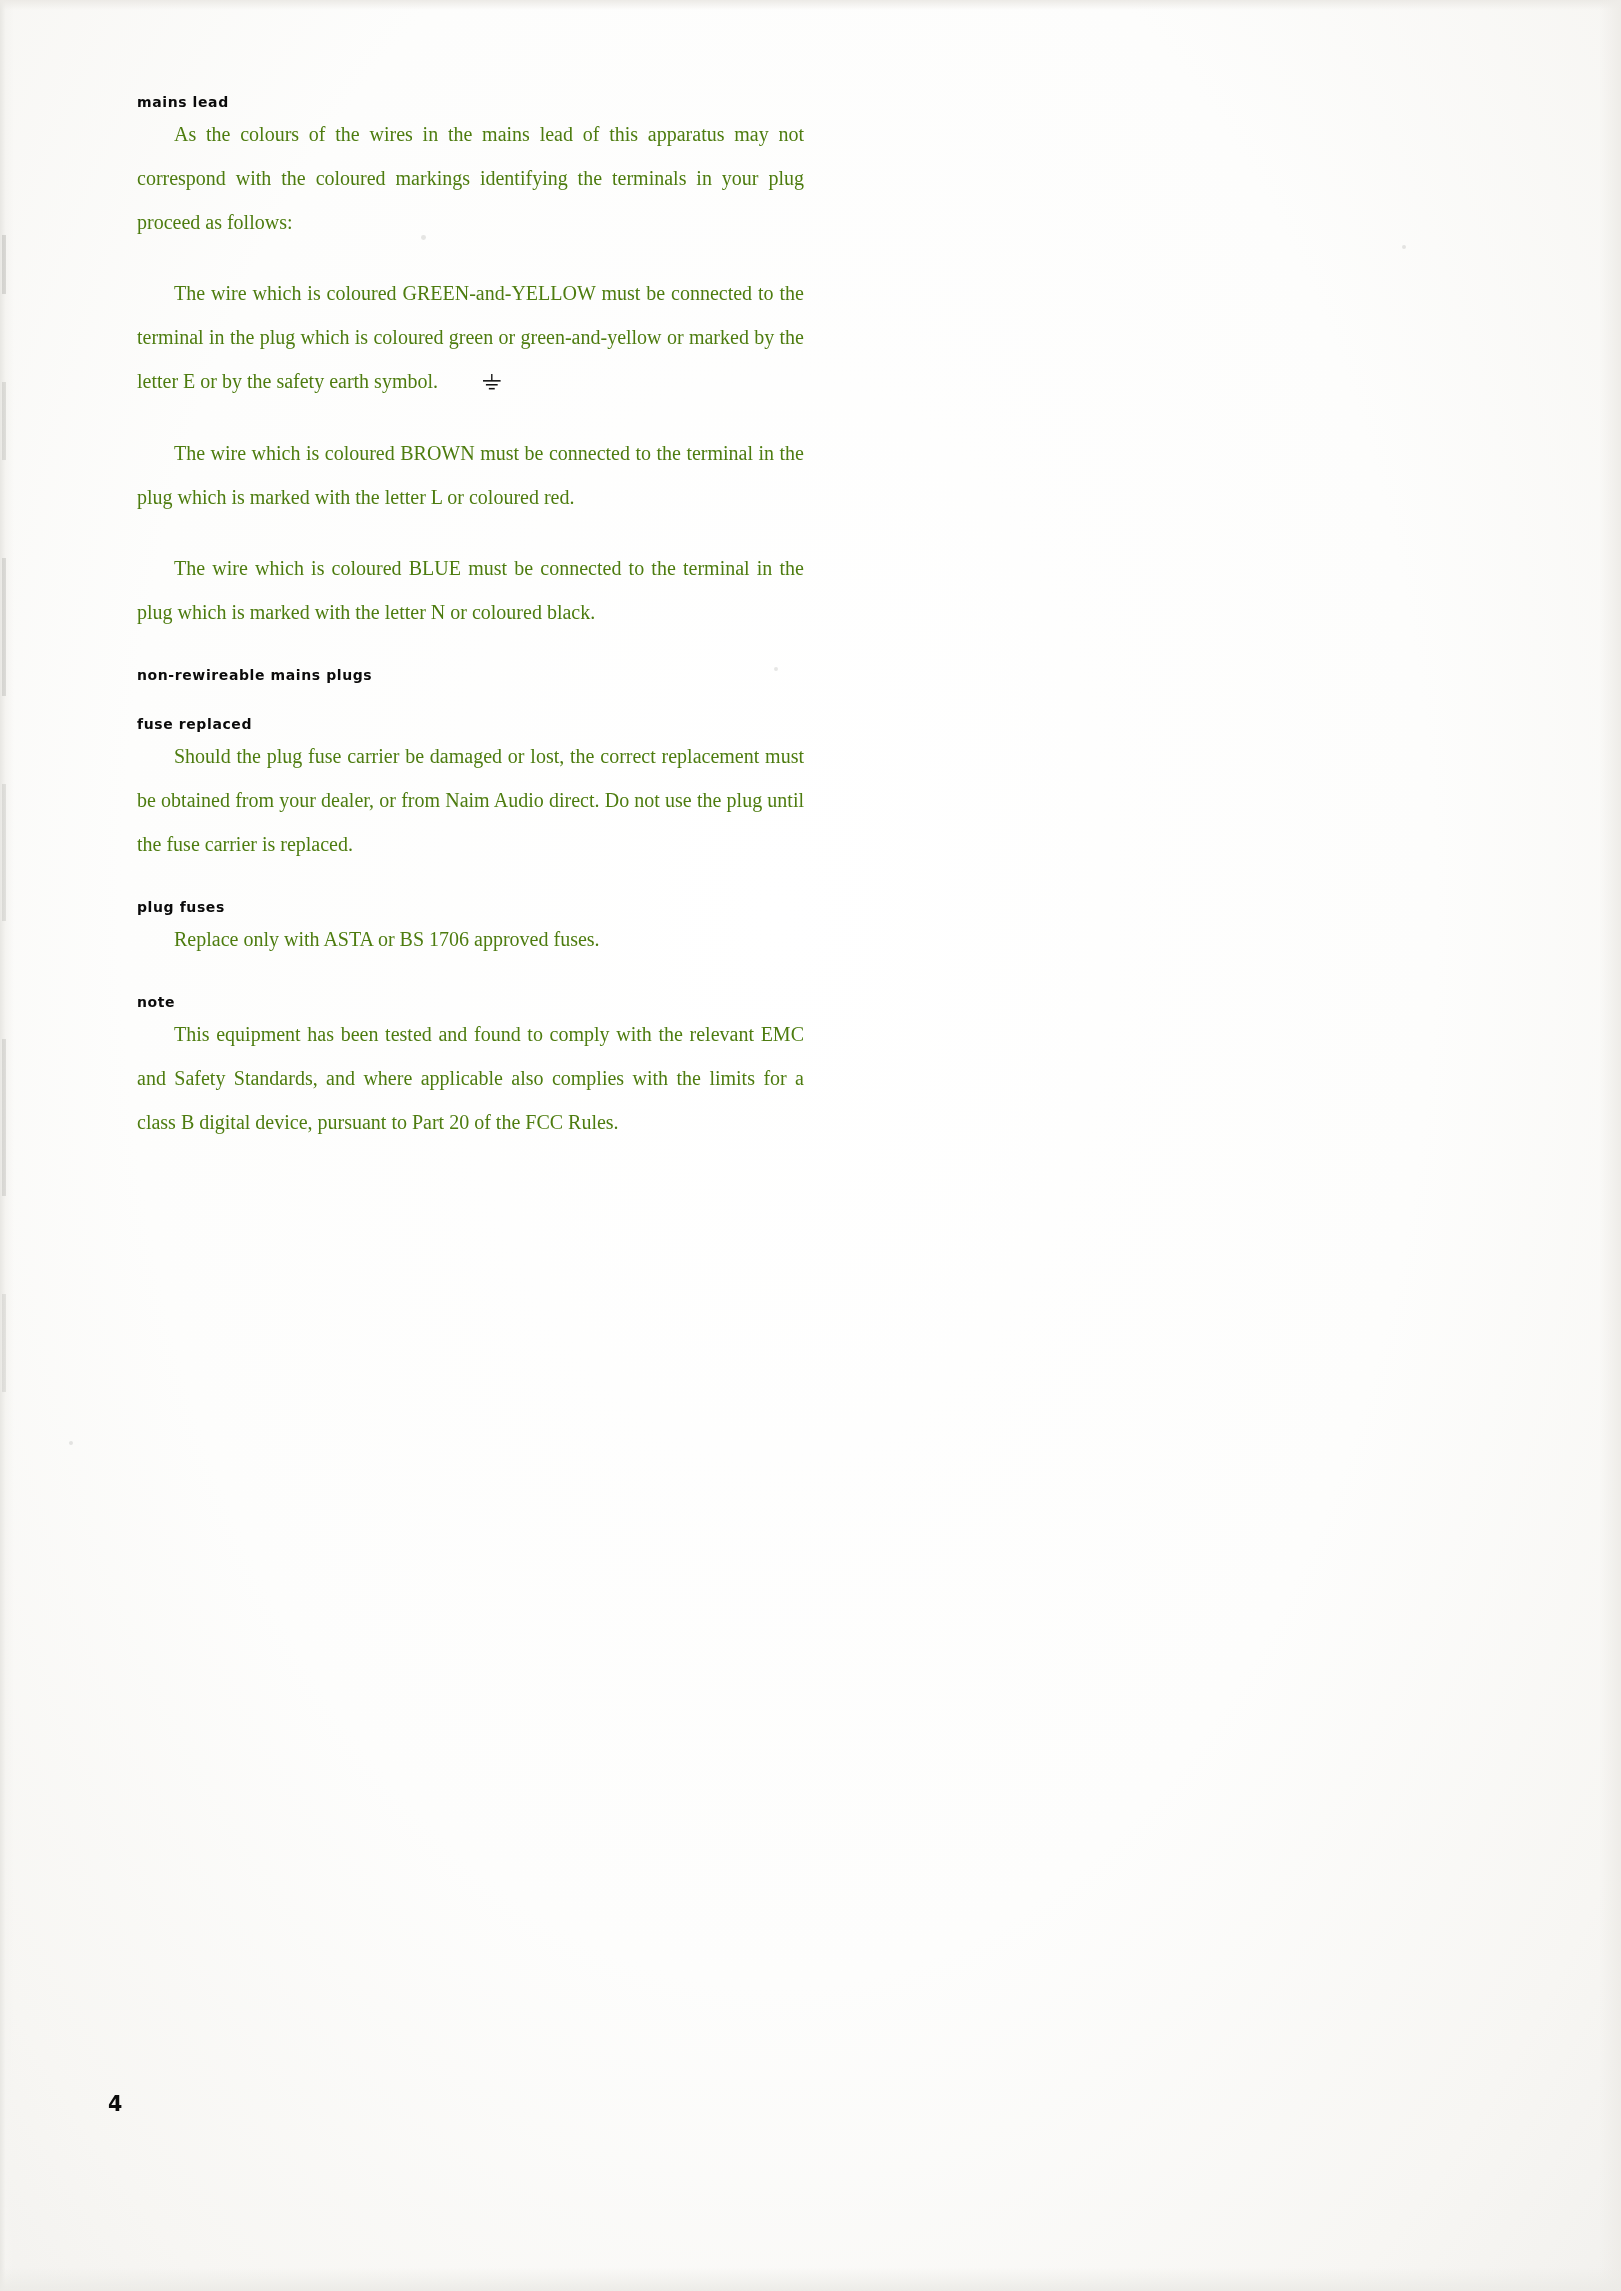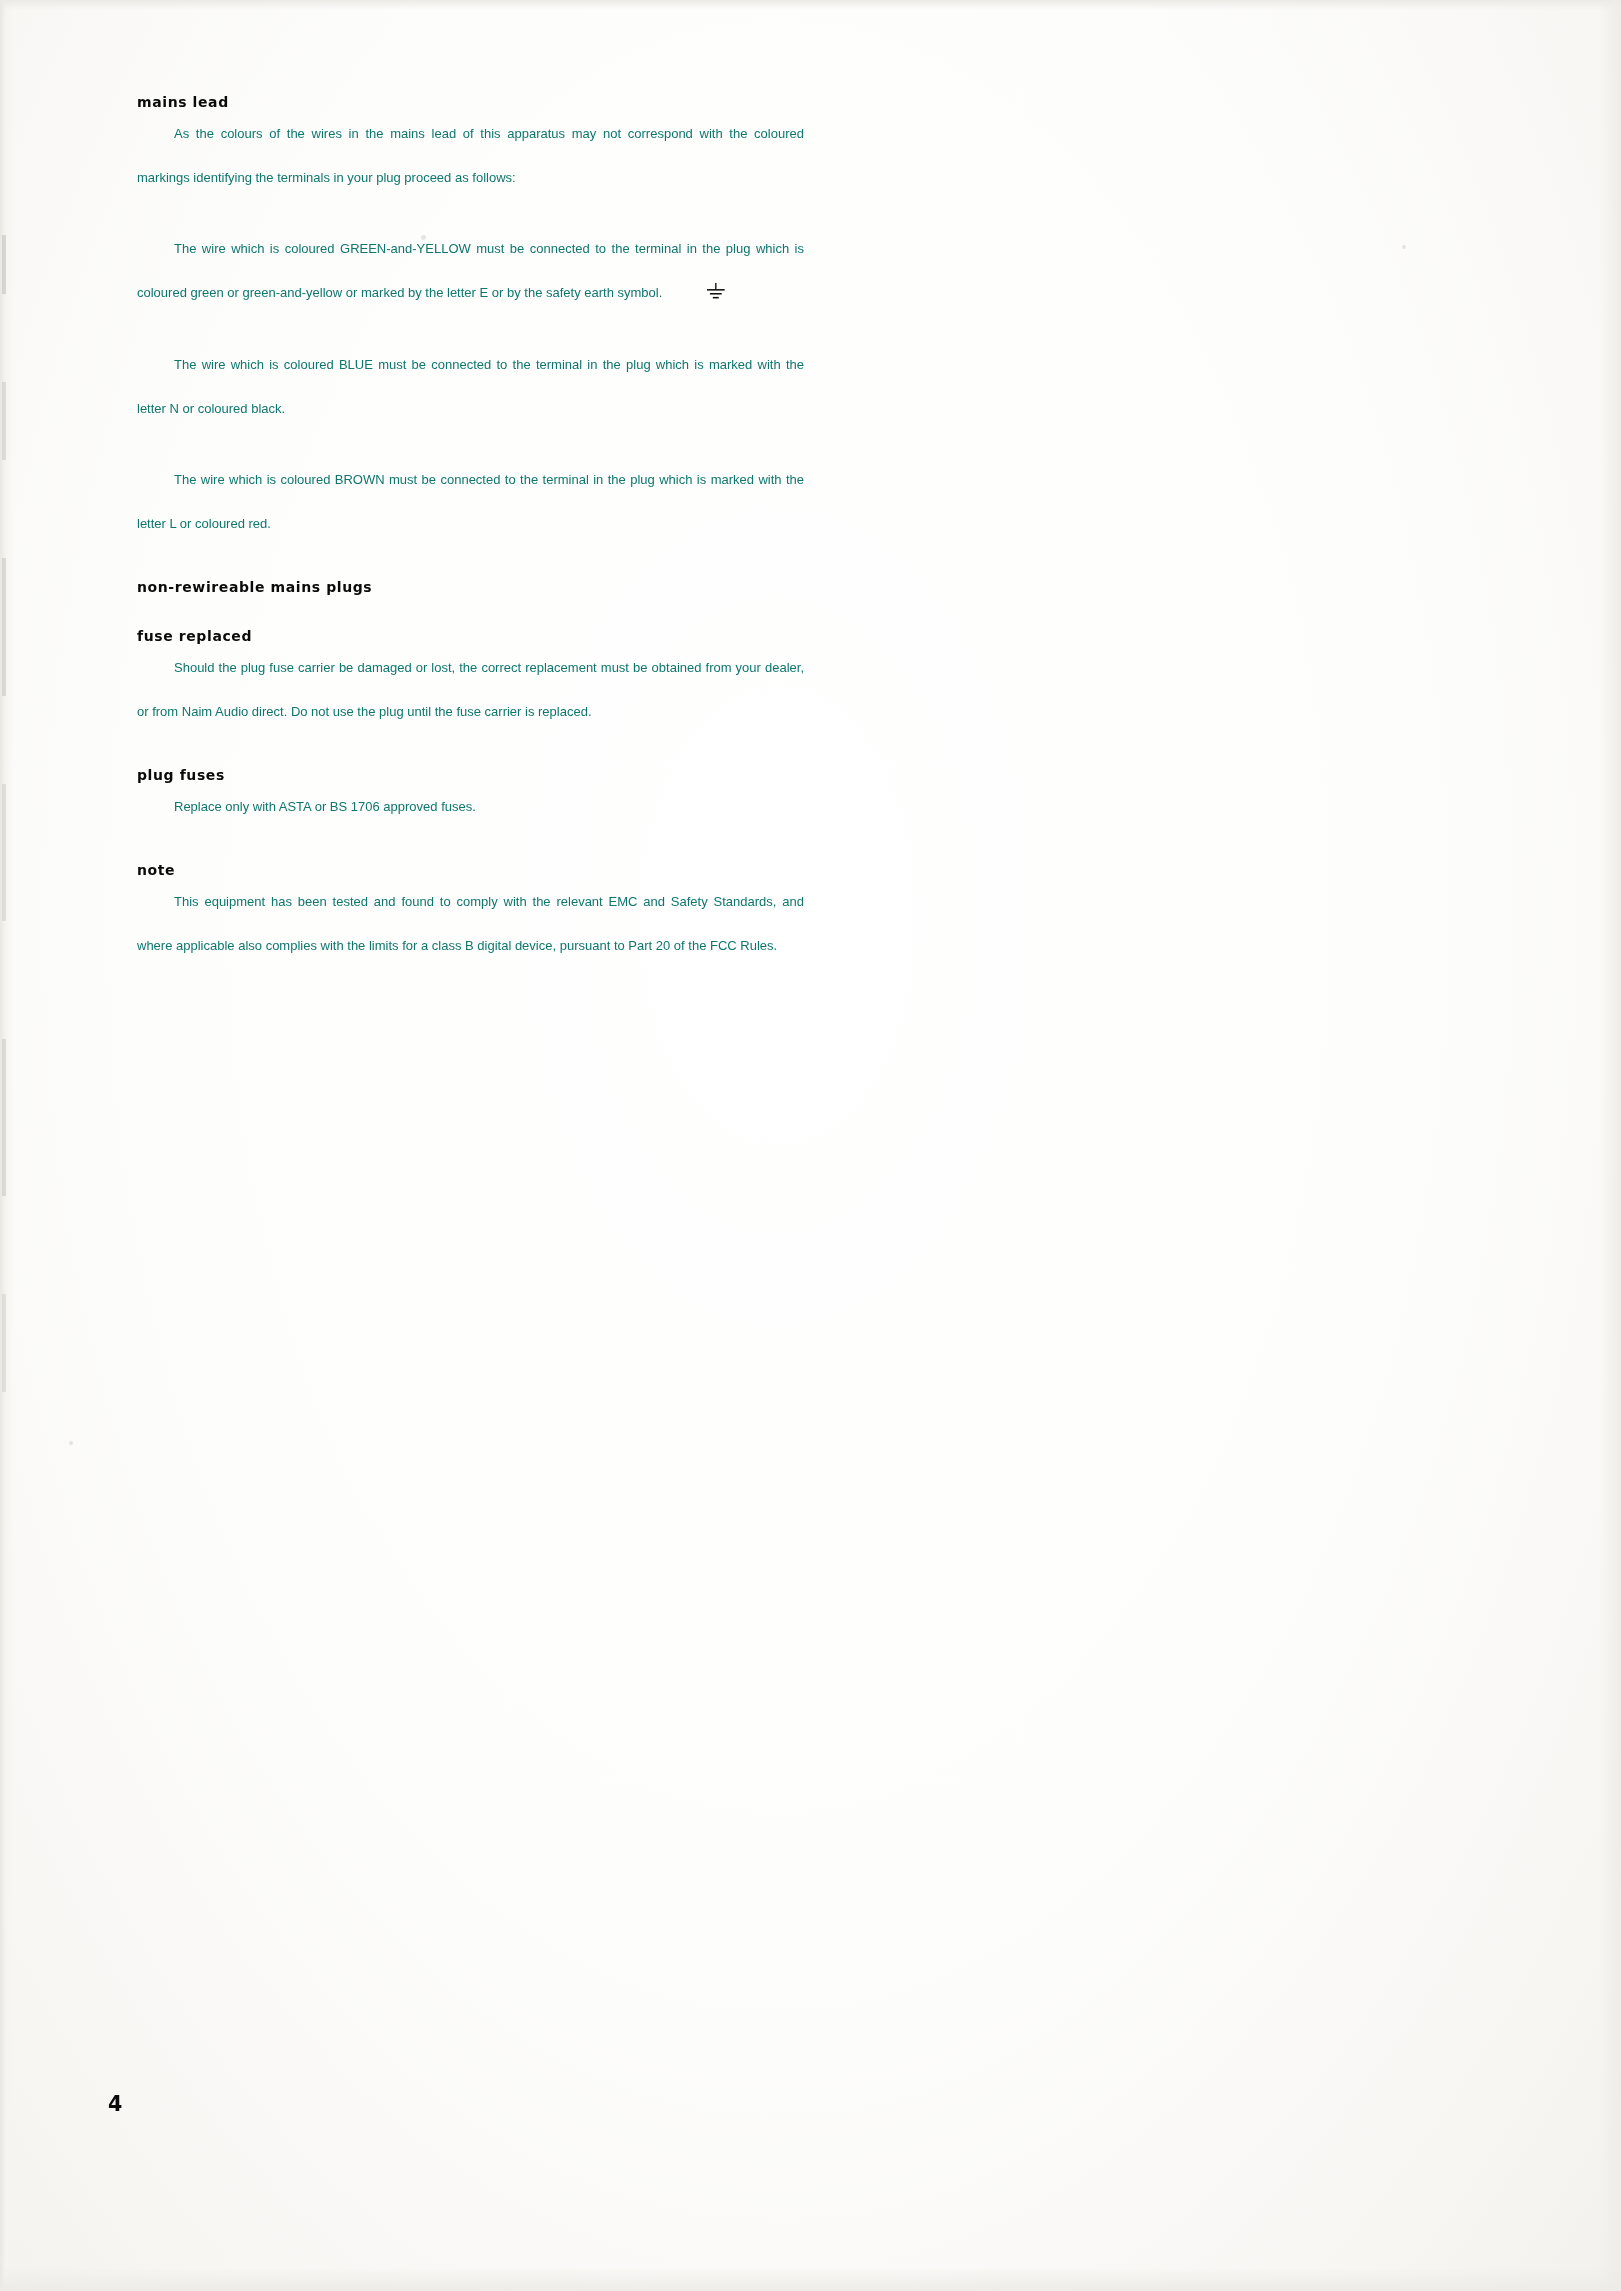--- a/index.html
+++ b/index.html
@@ -87,28 +87,28 @@
   h2.section-heading {
     font-size: 14px;
     font-weight: bold;
     letter-spacing: 0.6px;
     margin: 0 0 2px 0;
     color: #0b0b0b;
     font-family: "DejaVu Sans", sans-serif;
   }
 
   p.body-text {
-    font-size: 13px;
+    font-size: 20px;
     line-height: 44px;
     text-align: justify;
     text-justify: inter-word;
     margin: 0;
-    color: #0f766e;
+    color: #4d7c0f;
     text-indent: 37px;
-    font-family: Liberation Sans, sans-serif;
+    font-family: Liberation Serif, serif;
   }
   p.body-text.last-left {
     text-align: left;
   }
 
   .block {
     margin-bottom: 27.4px;
   }
   .heading-block {
     margin-top: 33px;
@@ -167,25 +167,25 @@
     </div>
     <div class="block">
       <p class="body-text"><span>The wire which is coloured GREEN-and-YELLOW must be connected to the terminal in the plug which is coloured green or green-and-yellow or marked by the letter E or by the safety earth symbol.</span><span class="earth-symbol"><svg viewBox="0 0 22 20" width="21.6" height="19.6" aria-hidden="true">
               <line x1="11" y1="1" x2="11" y2="8" stroke="#111" stroke-width="1.4"></line>
               <line x1="2" y1="8" x2="20" y2="8" stroke="#111" stroke-width="1.6"></line>
               <line x1="5" y1="12" x2="17" y2="12" stroke="#111" stroke-width="1.6"></line>
               <line x1="8" y1="16" x2="14" y2="16" stroke="#111" stroke-width="1.6"></line>
             </svg></span></p>
     </div>
     <div class="block">
+      <p class="body-text">The wire which is coloured BROWN must be connected to the terminal in the plug which is marked with the letter L or coloured red.</p>
+    </div>
+    <div class="block">
       <p class="body-text">The wire which is coloured BLUE must be connected to the terminal in the plug which is marked with the letter N or coloured black.</p>
     </div>
-    <div class="block">
-      <p class="body-text">The wire which is coloured BROWN must be connected to the terminal in the plug which is marked with the letter L or coloured red.</p>
-    </div>
   </div>
 
   <div class="heading-block">
     <h2 class="section-heading">non-rewireable mains plugs</h2>
   </div>
 
   <div class="heading-block">
     <h2 class="section-heading">fuse replaced</h2>
     <div class="block">
       <p class="body-text">Should the plug fuse carrier be damaged or lost, the correct replacement must be obtained from your dealer, or from Naim Audio direct. Do not use the plug until the fuse carrier is replaced.</p>

